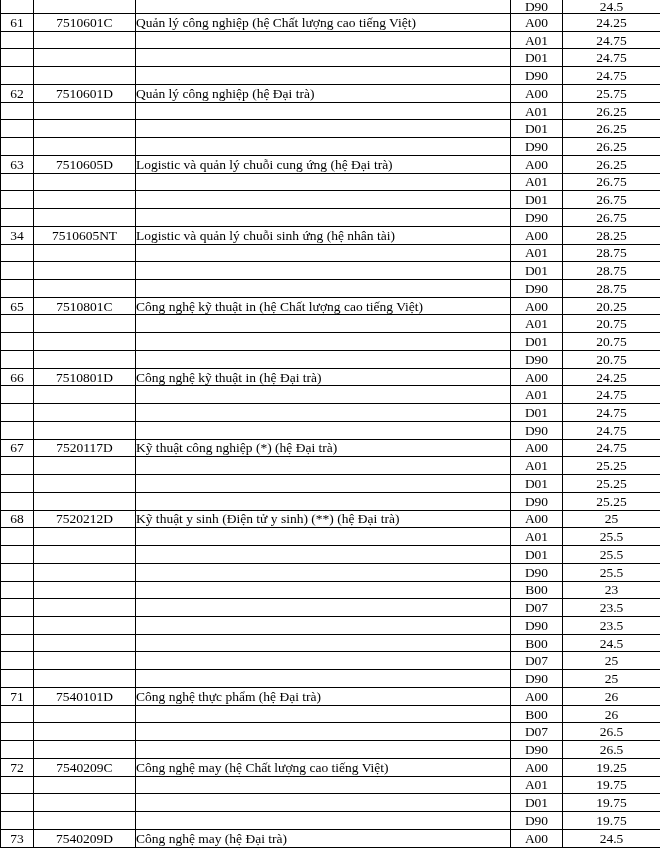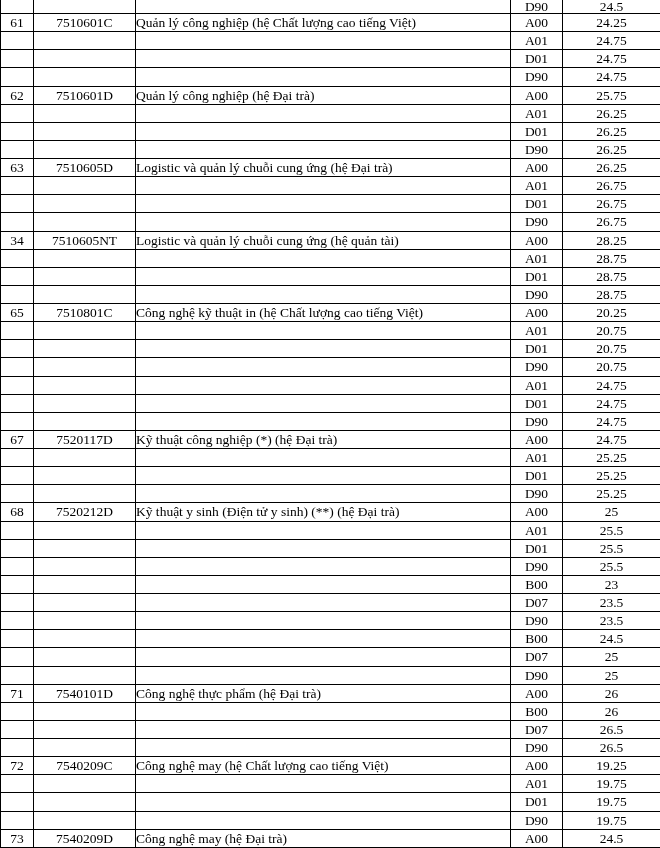--- a/index.html
+++ b/index.html
@@ -142,21 +142,21 @@
         <tr>
           <td class="c0"></td>
           <td class="c1"></td>
           <td class="c2"></td>
           <td class="c3">D90</td>
           <td class="c4">26.75</td>
         </tr>
         <tr>
           <td class="c0">34</td>
           <td class="c1">7510605NT</td>
-          <td class="c2">Logistic và quản lý chuỗi cung ứng (hệ quản tài)</td>
+          <td class="c2">Logistic và quản lý chuỗi sinh ứng (hệ nhân tài)</td>
           <td class="c3">A00</td>
           <td class="c4">28.25</td>
         </tr>
         <tr>
           <td class="c0"></td>
           <td class="c1"></td>
           <td class="c2"></td>
           <td class="c3">A01</td>
           <td class="c4">28.75</td>
         </tr>
@@ -194,20 +194,27 @@
           <td class="c2"></td>
           <td class="c3">D01</td>
           <td class="c4">20.75</td>
         </tr>
         <tr>
           <td class="c0"></td>
           <td class="c1"></td>
           <td class="c2"></td>
           <td class="c3">D90</td>
           <td class="c4">20.75</td>
+        </tr>
+        <tr>
+          <td class="c0">66</td>
+          <td class="c1">7510801D</td>
+          <td class="c2">Công nghệ kỹ thuật in  (hệ Đại trà)</td>
+          <td class="c3">A00</td>
+          <td class="c4">24.25</td>
         </tr>
         <tr>
           <td class="c0"></td>
           <td class="c1"></td>
           <td class="c2"></td>
           <td class="c3">A01</td>
           <td class="c4">24.75</td>
         </tr>
         <tr>
           <td class="c0"></td>

